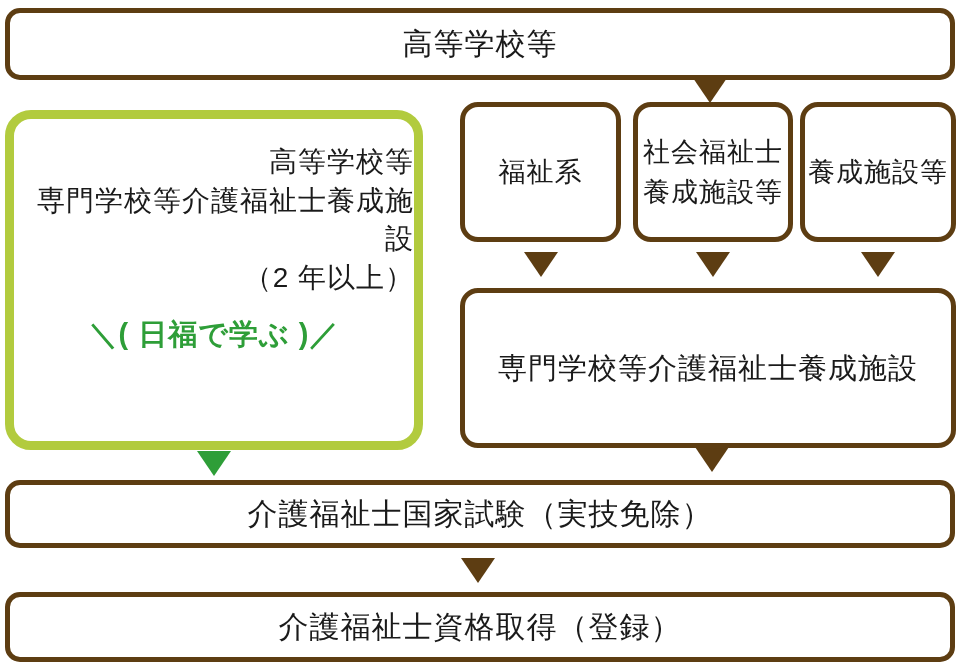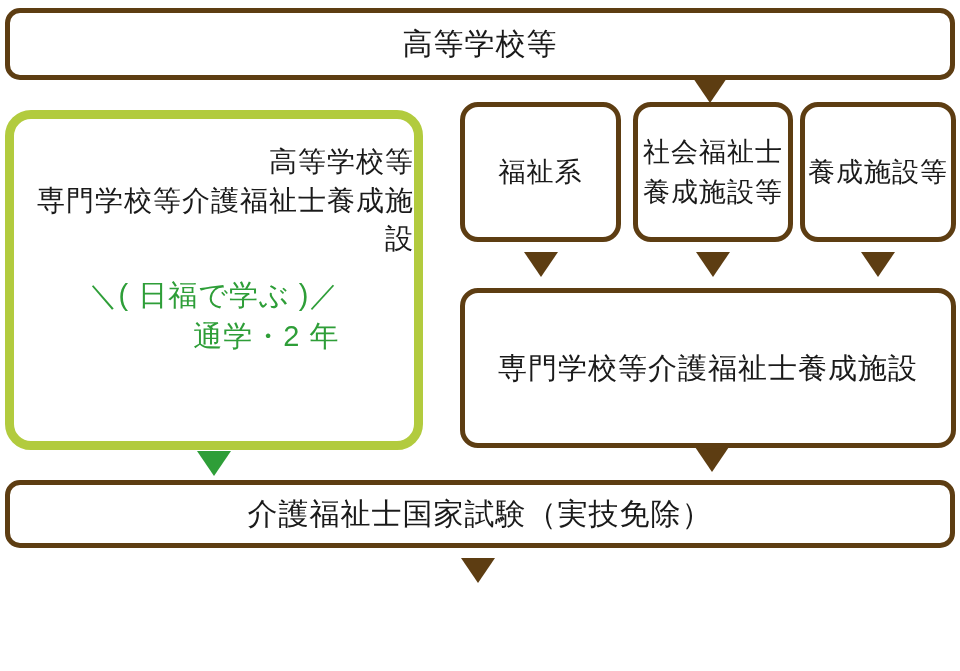--- a/index.html
+++ b/index.html
@@ -32,21 +32,21 @@
   }
   .box-high-school{left:5px;top:8px;width:950px;height:72px;font-size:30px;}
   .box-green{
     left:5px;top:110px;width:418px;height:340px;
     border:9px solid var(--light-green);
     border-radius:26px;
     justify-content:flex-start;
     padding-top:24px;
   }
   .gb-black{font-size:28px;line-height:1.38;}
-  .gb-green{margin-top:16px;font-size:29px;line-height:1.42;font-weight:normal;color:var(--green);}
+  .gb-green{margin-top:16px;font-size:29px;line-height:1.42;font-weight:bold;color:var(--green);}
   .box-small{top:102px;height:140px;border-radius:18px;font-size:27px;line-height:1.5;}
   .box-welfare{left:460px;width:161px;}
   .box-social{left:633px;width:160px;}
   .box-childcare{left:800px;width:156px;}
   .box-training{left:460px;top:288px;width:496px;height:160px;border-radius:18px;font-size:29px;line-height:1.55;}
   .box-exam{left:5px;top:480px;width:950px;height:68px;font-size:30px;}
   .box-license{left:5px;top:592px;width:950px;height:70px;font-size:30px;}
   .tri{
     position:absolute;
     width:0;height:0;
@@ -70,24 +70,24 @@
 
   <div class="box box-high-school">
     <span>高等学校等</span>
   </div>
   <div class="tri t-hs"></div>
 
   <div class="box box-green">
     <div class="gb-black">
       <div>高等学校等</div>
       <div>専門学校等介護福祉士養成施設</div>
+      <div>（2 年以上）</div>
     </div>
     <div class="gb-green">
       <div>＼( 日福で学ぶ )／</div>
-      <div>通学・2 年</div>
     </div>
   </div>
   <div class="tri tri-green t-nichifuku"></div>
 
   <div class="box box-small box-welfare">
     <div>福祉系</div>
   </div>
   <div class="box box-small box-social">
     <div>社会福祉士</div>
     <div>養成施設等</div>
@@ -102,14 +102,17 @@
   <div class="box box-training">
     <div>専門学校等介護福祉士養成施設</div>
   </div>
   <div class="tri t-training"></div>
 
   <div class="box box-exam">
     <span>介護福祉士国家試験（実技免除）</span>
   </div>
   <div class="tri t-exam"></div>
 
+  <div class="box box-license">
+    <span>介護福祉士資格取得（登録）</span>
+  </div>
 
 </div>
 
 </body></html>

